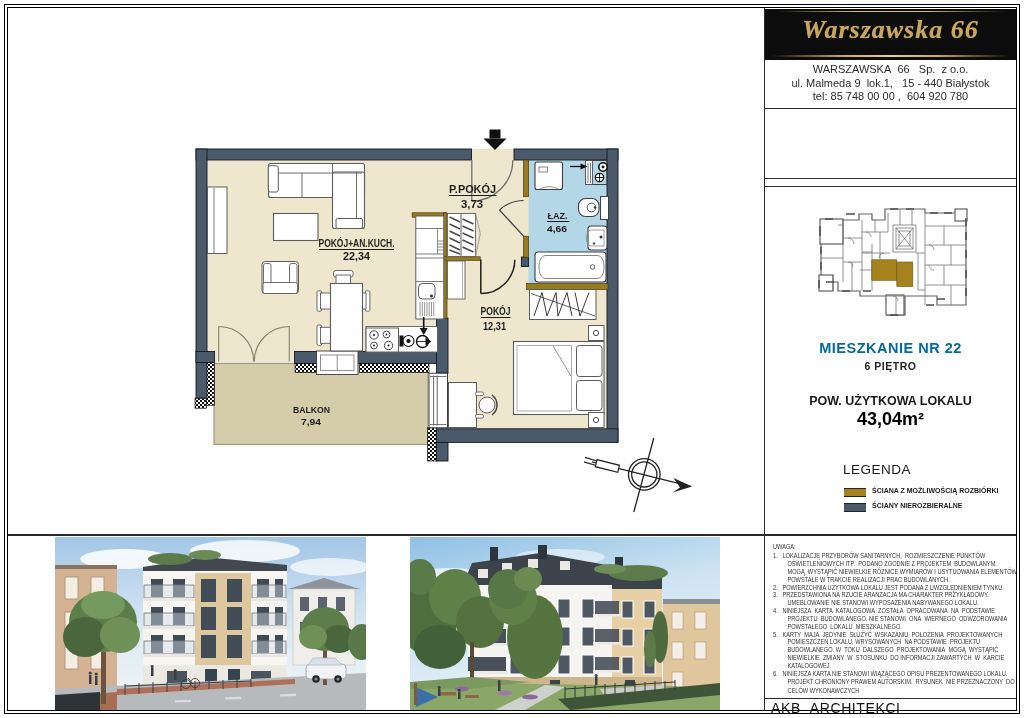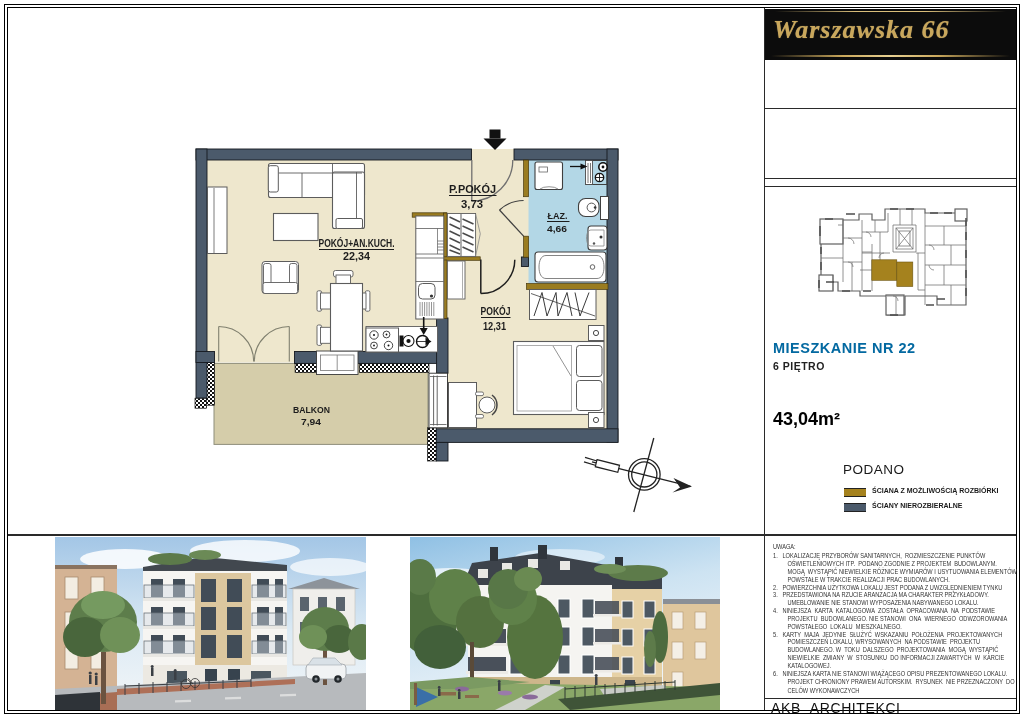--- a/index.html
+++ b/index.html
@@ -1,20 +1,20 @@
 <!DOCTYPE html>
 <html><head>
 <meta charset="utf-8">
 <style>
 html,body{margin:0;padding:0;}
 body{width:1024px;height:718px;background:#fff;font-family:"Liberation Sans",sans-serif;}
 #page{position:relative;width:1024px;height:718px;background:#fff;overflow:hidden;}
 .abs{position:absolute;}
 .ln{position:absolute;background:#2a2a2a;}
-.ctr{text-align:left;margin-left:8px;} .i{padding-left:33px;}
+.ctr{text-align:center;} .i{padding-left:33px;}
 </style>
 </head>
 <body>
 <div id="page">
 
 <div class="abs" style="left:4px;top:4px;width:1014px;height:708px;border:1px solid #000;"></div>
 <div class="abs" style="left:7px;top:7px;width:1008px;height:702px;border:1px solid #000;"></div>
 
 <div class="ln" style="left:764px;top:8px;width:1px;height:702px;"></div>
 <div class="ln" style="left:765px;top:108px;width:251px;height:1px;"></div>
@@ -22,27 +22,33 @@
 <div class="ln" style="left:765px;top:186px;width:251px;height:1px;"></div>
 <div class="ln" style="left:8px;top:534px;width:1008px;height:2px;"></div>
 <div class="ln" style="left:765px;top:698px;width:251px;height:1px;"></div>
 
 <div class="abs" style="left:765px;top:9px;width:251px;height:51px;background:#0c0c0c;">
 <div class="abs" style="left:10px;top:2px;width:231px;height:1px;background:linear-gradient(90deg,rgba(200,170,90,0),#d9bd7a 35%,#d9bd7a 65%,rgba(200,170,90,0));"></div>
 <div class="abs" style="left:6px;top:46px;width:239px;height:2px;background:linear-gradient(90deg,rgba(200,170,90,0),#caa85c 30%,#e8d193 50%,#caa85c 70%,rgba(200,170,90,0));"></div>
 <div class="abs ctr" style="left:0;top:6px;width:251px;font-family:'Liberation Serif',serif;font-style:italic;font-weight:bold;font-size:26px;color:#c9a75c;text-shadow:0 0 1px rgba(230,205,140,.6);letter-spacing:1px;">Warszawska 66</div>
 </div>
 
+<div class="abs ctr" style="left:765px;top:63px;width:251px;font-size:11px;line-height:13.5px;color:#2b2b2b;">
+WARSZAWSKA&nbsp; 66&nbsp;&nbsp; Sp.&nbsp; z o.o.<br>
+ul. Malmeda 9&nbsp; lok.1,&nbsp;&nbsp; 15 - 440 Białystok<br>
+tel: 85 748 00 00 ,&nbsp; 604 920 780
+</div>
 
 
 <div class="abs ctr" style="left:765px;top:340px;width:251px;font-size:14.5px;font-weight:bold;color:#0369a1;letter-spacing:0.5px;">MIESZKANIE NR 22</div>
 <div class="abs ctr" style="left:765px;top:360px;width:251px;font-size:10.5px;font-weight:bold;color:#222;letter-spacing:0.5px;">6 PIĘTRO</div>
+<div class="abs ctr" style="left:765px;top:394px;width:251px;font-size:12.5px;font-weight:bold;color:#1a1a1a;">POW. UŻYTKOWA LOKALU</div>
 <div class="abs ctr" style="left:765px;top:409px;width:251px;font-size:18px;font-weight:bold;color:#000000;">43,04m²</div>
 
-<div class="abs" style="left:843px;top:462px;font-size:13.5px;color:#1a1a1a;letter-spacing:0.5px;">PODANO</div>
+<div class="abs" style="left:843px;top:462px;font-size:13.5px;color:#1a1a1a;letter-spacing:0.5px;">LEGENDA</div>
 <div class="abs" style="left:844px;top:488px;width:22px;height:7px;background:#a5821e;border-top:1px solid #222;border-bottom:1px solid #222;"></div>
 <div class="abs" style="left:872px;top:487px;font-size:7px;font-weight:bold;color:#1a1a1a;">ŚCIANA Z MOŻLIWOŚCIĄ ROZBIÓRKI</div>
 <div class="abs" style="left:844px;top:503px;width:22px;height:7px;background:#4b5a6b;border-top:1px solid #222;border-bottom:1px solid #222;"></div>
 <div class="abs" style="left:872px;top:502px;font-size:7px;font-weight:bold;color:#1a1a1a;">ŚCIANY NIEROZBIERALNE</div>
 
 <div class="abs" style="left:771px;top:700px;font-size:14px;color:#111;letter-spacing:0.6px;">AKB&nbsp;&nbsp;ARCHITEKCI</div>
 
 <div class="abs" style="left:773px;top:543px;width:480px;transform:scale(0.438,0.5);transform-origin:0 0;font-size:12.9px;line-height:15.7px;white-space:nowrap;color:#333;">
 <div style="margin-bottom:2px;">UWAGA:</div>
 <div>1.&nbsp;&nbsp;&nbsp;LOKALIZACJĘ PRZYBORÓW SANITARNYCH,&nbsp; ROZMIESZCZENIE PUNKTÓW</div>

